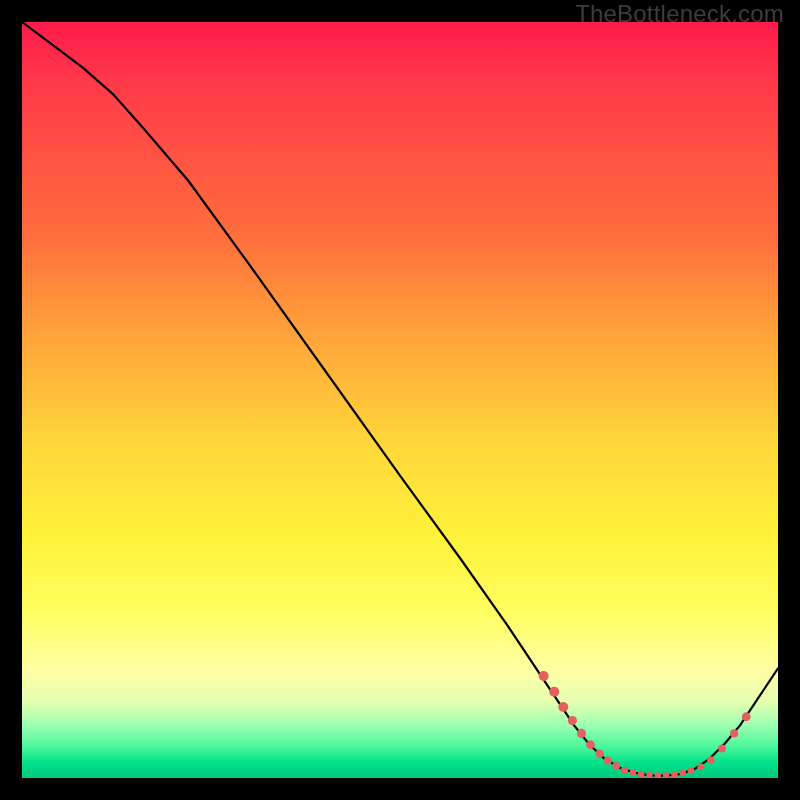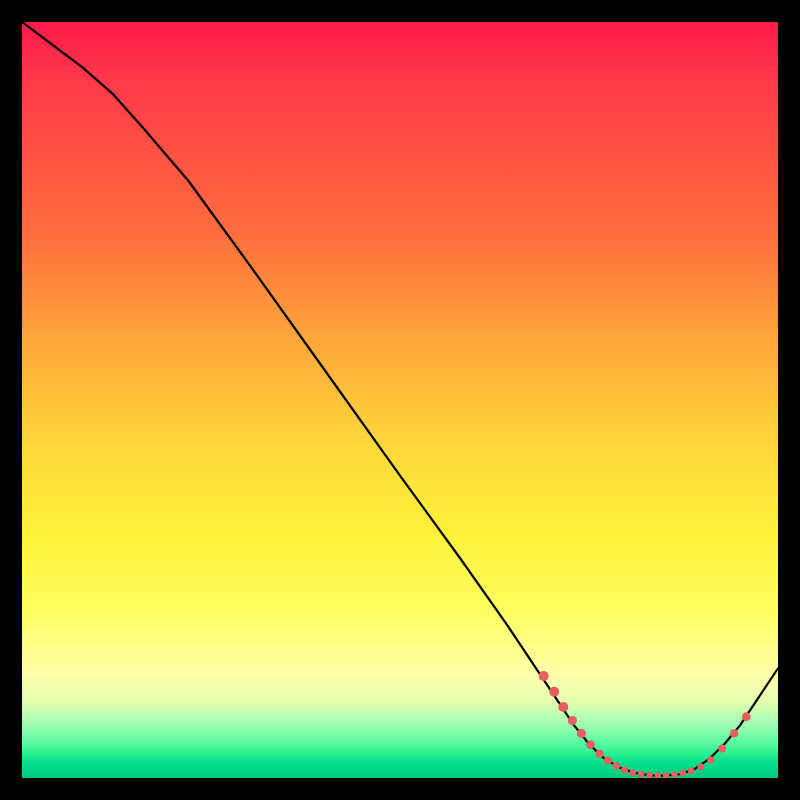--- a/index.html
+++ b/index.html
@@ -72,20 +72,21 @@
     font-size: 24px;
     font-weight: 500;
     color: #3d3d3d;
     letter-spacing: 0.2px;
   }
 </style>
 </head>
 <body>
 
 <div class="stage">
+  <div class="watermark">TheBottleneck.com</div>
   <div class="plot-area">
     <div class="gradient-bg"></div>
     <svg class="curve-svg" viewBox="0 0 756 756" preserveAspectRatio="none">
       <path id="curve-path" class="curve-path" d="M0.00 0.00 L30.24 22.68 L60.48 45.36 L90.72 71.82 L120.96 105.84 L166.32 158.76 L226.80 241.92 L302.40 347.76 L378.00 453.60 L438.48 536.76 L483.84 601.02 L514.08 646.38 L536.76 680.40 L551.88 703.08 L567.00 721.98 L582.12 736.34 L597.24 745.42 L612.36 750.71 L627.48 753.35 L642.60 753.73 L657.72 752.22 L672.84 746.93 L687.96 736.34 L703.08 721.22 L718.20 703.08 L733.32 680.40 L756.00 646.38"></path>
       <g id="markers-group">
           <circle cx="521.64" cy="653.94" r="5.00" class="marker"></circle>
           <circle cx="532.22" cy="669.82" r="5.00" class="marker"></circle>
           <circle cx="541.30" cy="684.94" r="5.00" class="marker"></circle>
           <circle cx="550.37" cy="698.54" r="4.60" class="marker"></circle>
           <circle cx="559.44" cy="711.40" r="4.60" class="marker"></circle>

